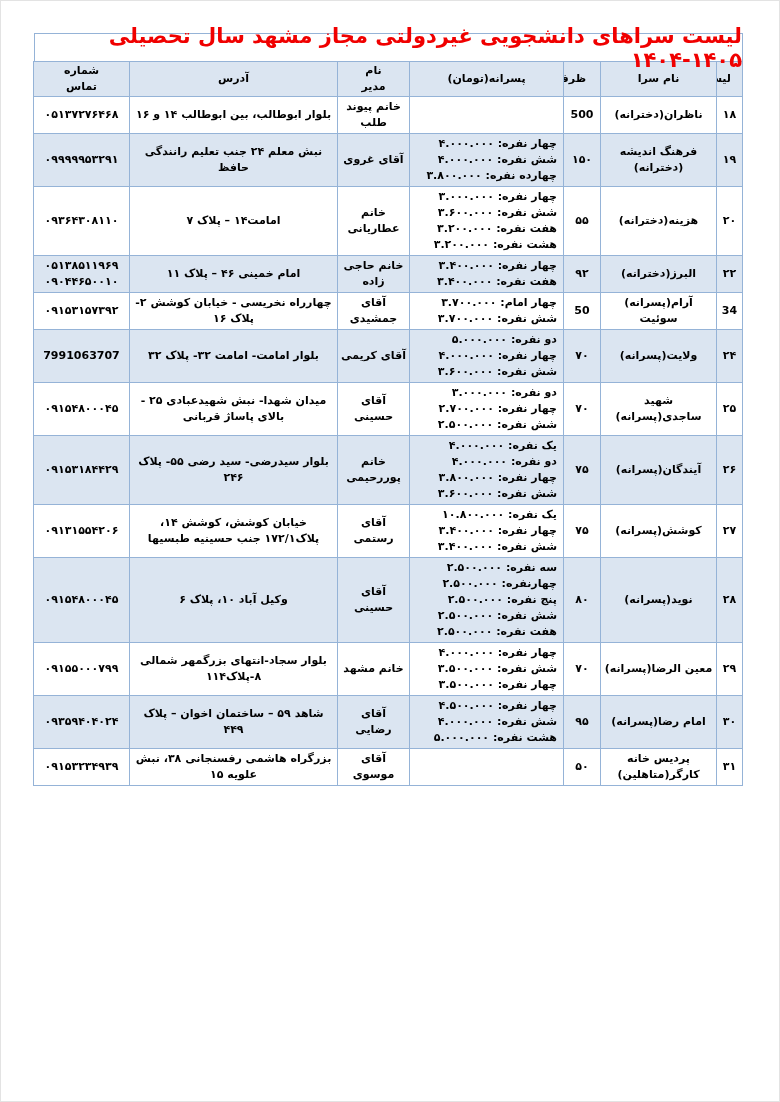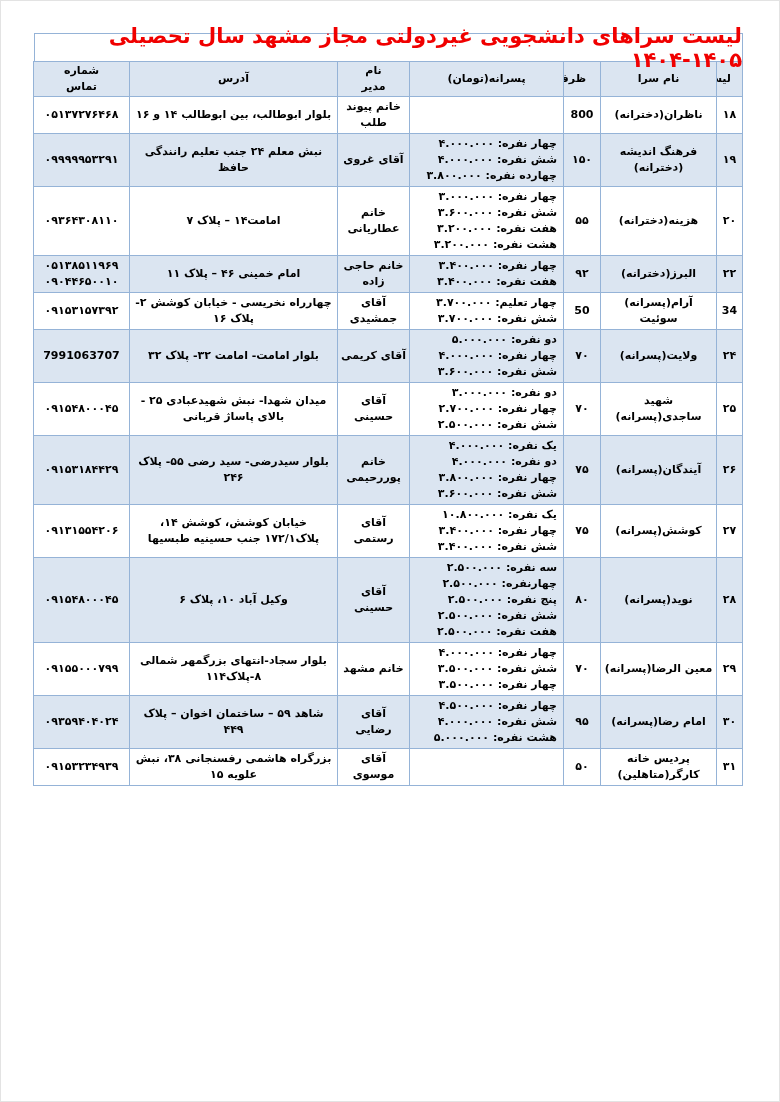--- a/index.html
+++ b/index.html
@@ -99,21 +99,21 @@
             <th class="col-cost">پسرانه(تومان)</th>
             <th class="col-manager">نام مدیر</th>
             <th class="col-address">آدرس</th>
             <th class="col-phone">شماره تماس</th>
           </tr>
       </thead>
       <tbody>
           <tr>
             <td class="col-radif">۱۸</td>
             <td class="col-name">ناظران(دخترانه)</td>
-            <td class="col-capacity">800</td>
+            <td class="col-capacity">500</td>
             <td class="col-cost"></td>
             <td class="col-manager">خانم پیوند طلب</td>
             <td class="col-address">بلوار ابوطالب، بین ابوطالب ۱۴ و ۱۶</td>
             <td class="col-phone">
               <div class="line">۰۵۱۳۷۲۷۶۴۶۸</div>
             </td>
           </tr>
           <tr class="alt">
             <td class="col-radif">۱۹</td>
             <td class="col-name">فرهنگ اندیشه (دخترانه)</td>
@@ -158,21 +158,21 @@
             <td class="col-phone">
               <div class="line">۰۵۱۳۸۵۱۱۹۶۹</div>
               <div class="line">۰۹۰۴۴۶۵۰۰۱۰</div>
             </td>
           </tr>
           <tr>
             <td class="col-radif">34</td>
             <td class="col-name">آرام(پسرانه) سوئیت</td>
             <td class="col-capacity">50</td>
             <td class="col-cost">
-              <div class="line">چهار تعلیم: ۳.۷۰۰.۰۰۰</div>
+              <div class="line">چهار امام: ۳.۷۰۰.۰۰۰</div>
               <div class="line">شش نفره: ۳.۷۰۰.۰۰۰</div>
             </td>
             <td class="col-manager">آقای جمشیدی</td>
             <td class="col-address">چهارراه نخریسی - خیابان کوشش ۲- پلاک ۱۶</td>
             <td class="col-phone">
               <div class="line">۰۹۱۵۳۱۵۷۳۹۲</div>
             </td>
           </tr>
           <tr class="alt">
             <td class="col-radif">۲۴</td>

